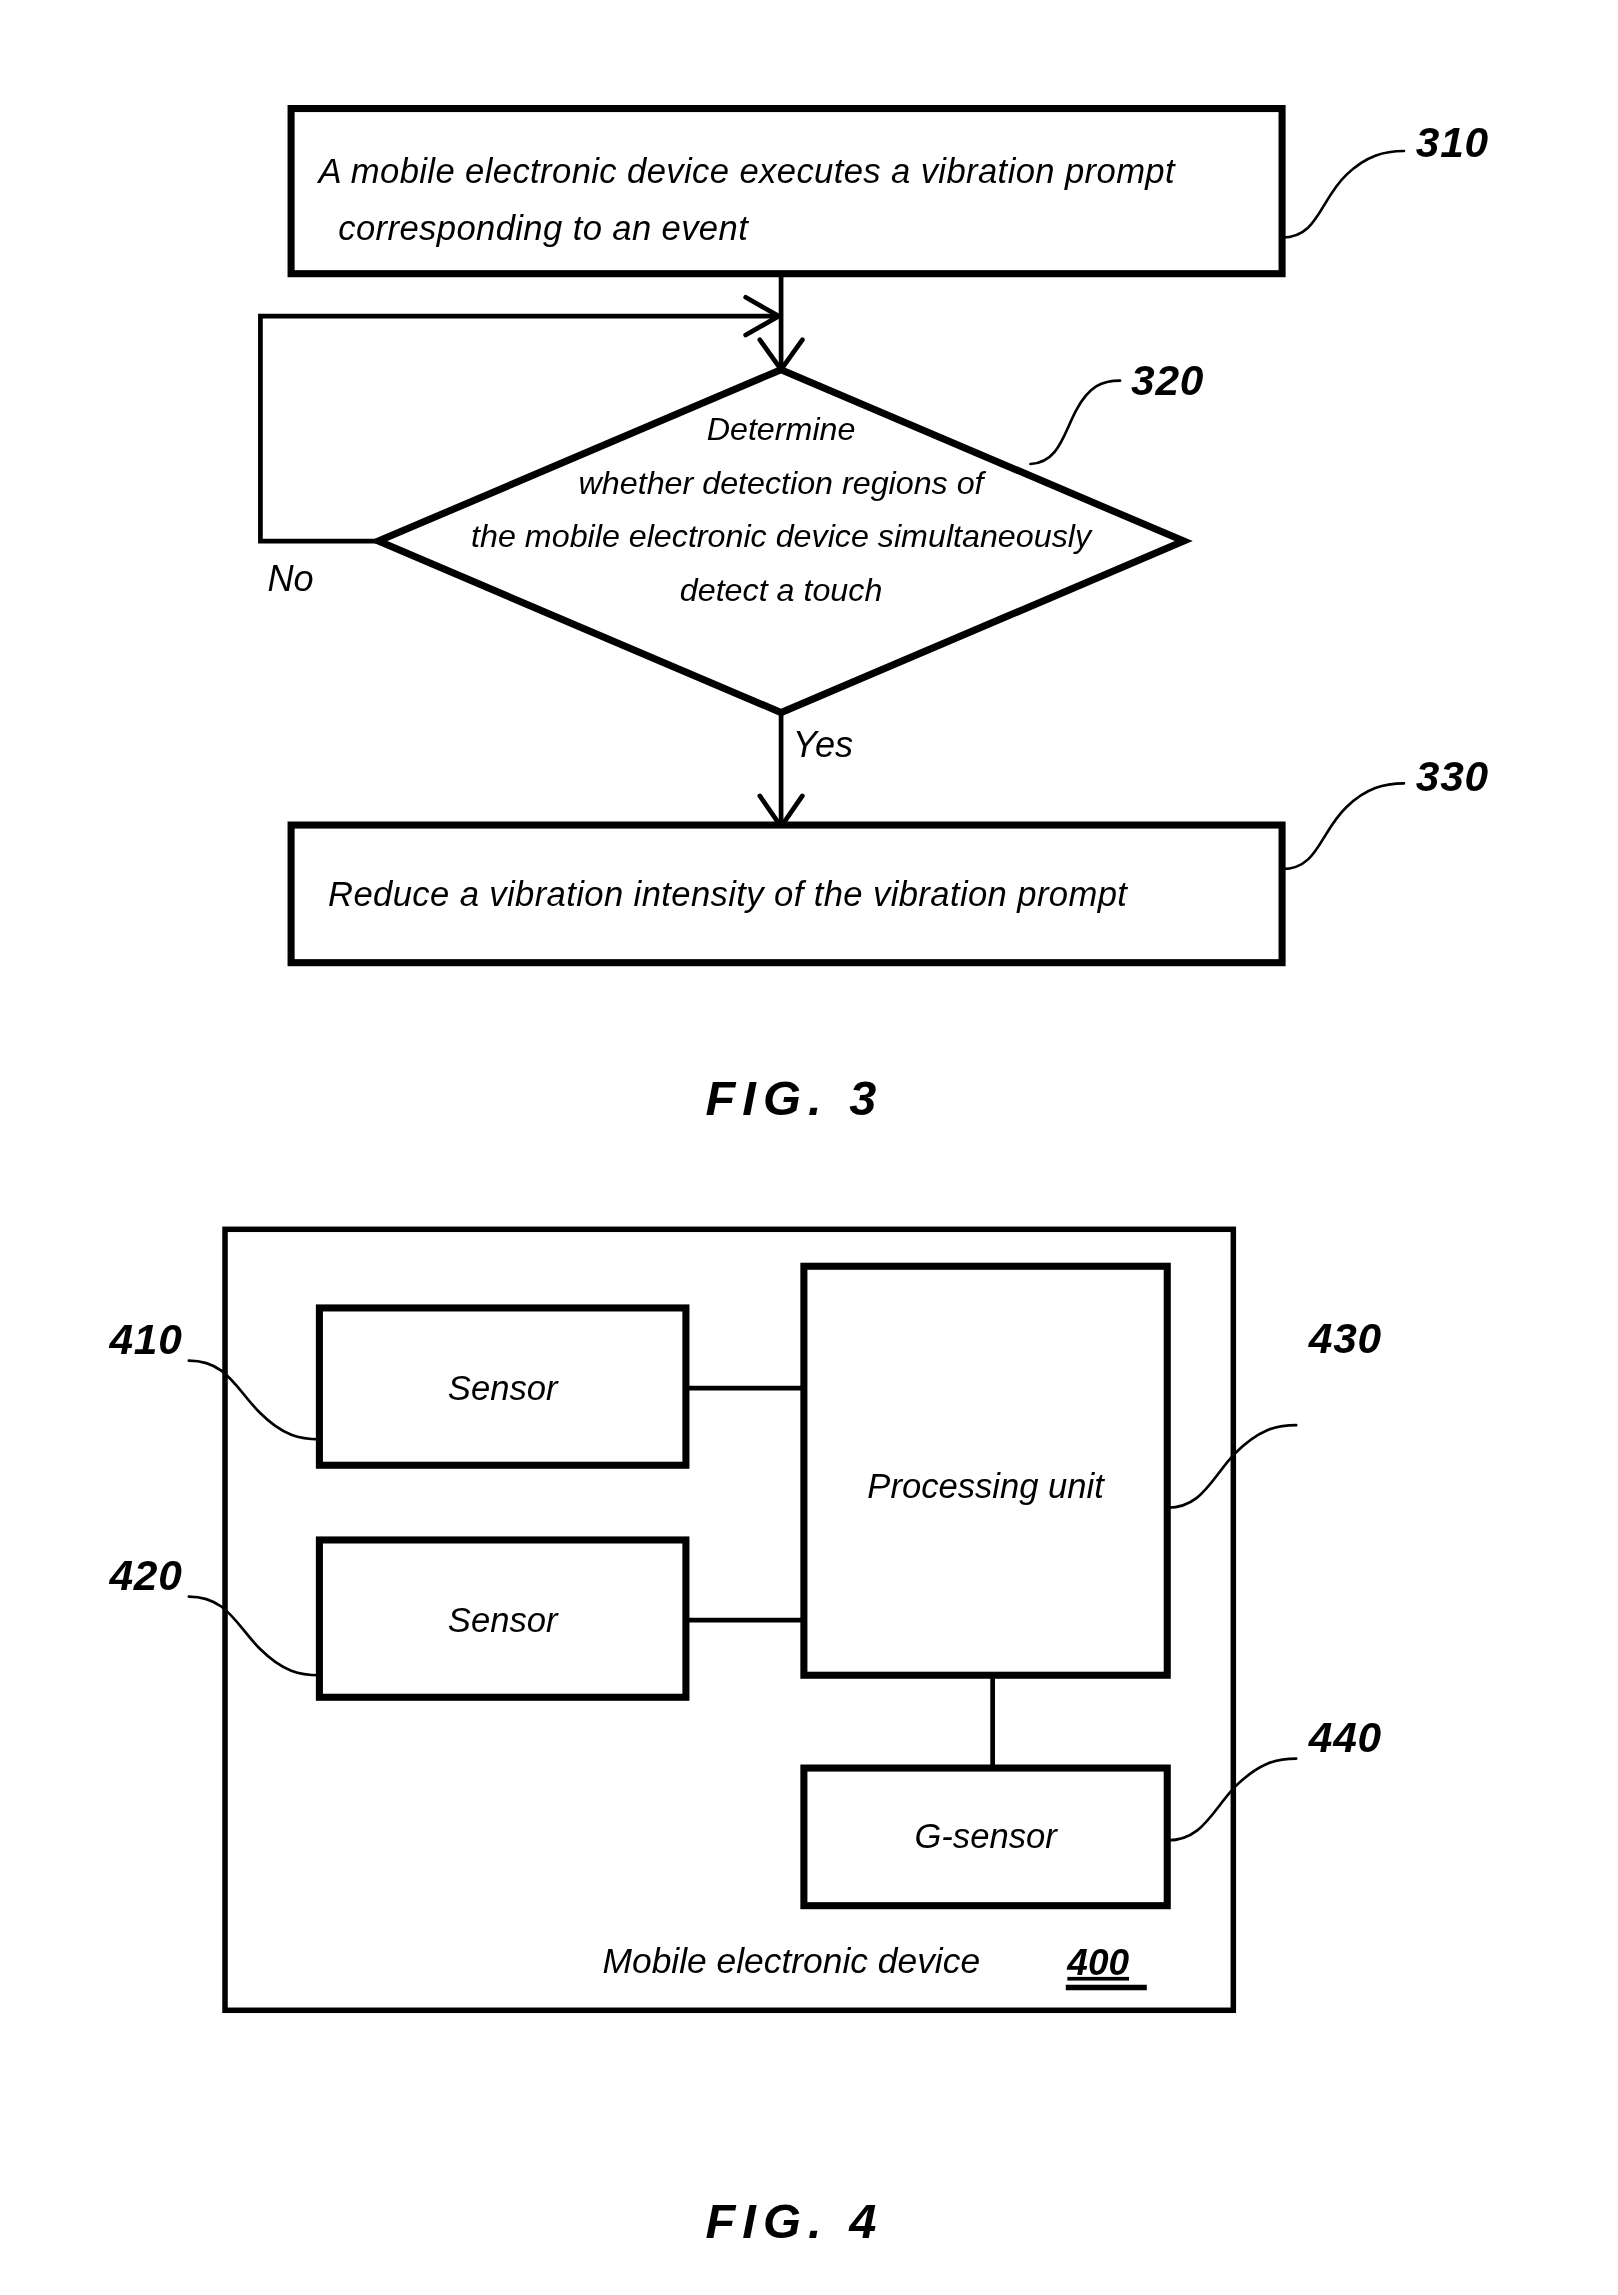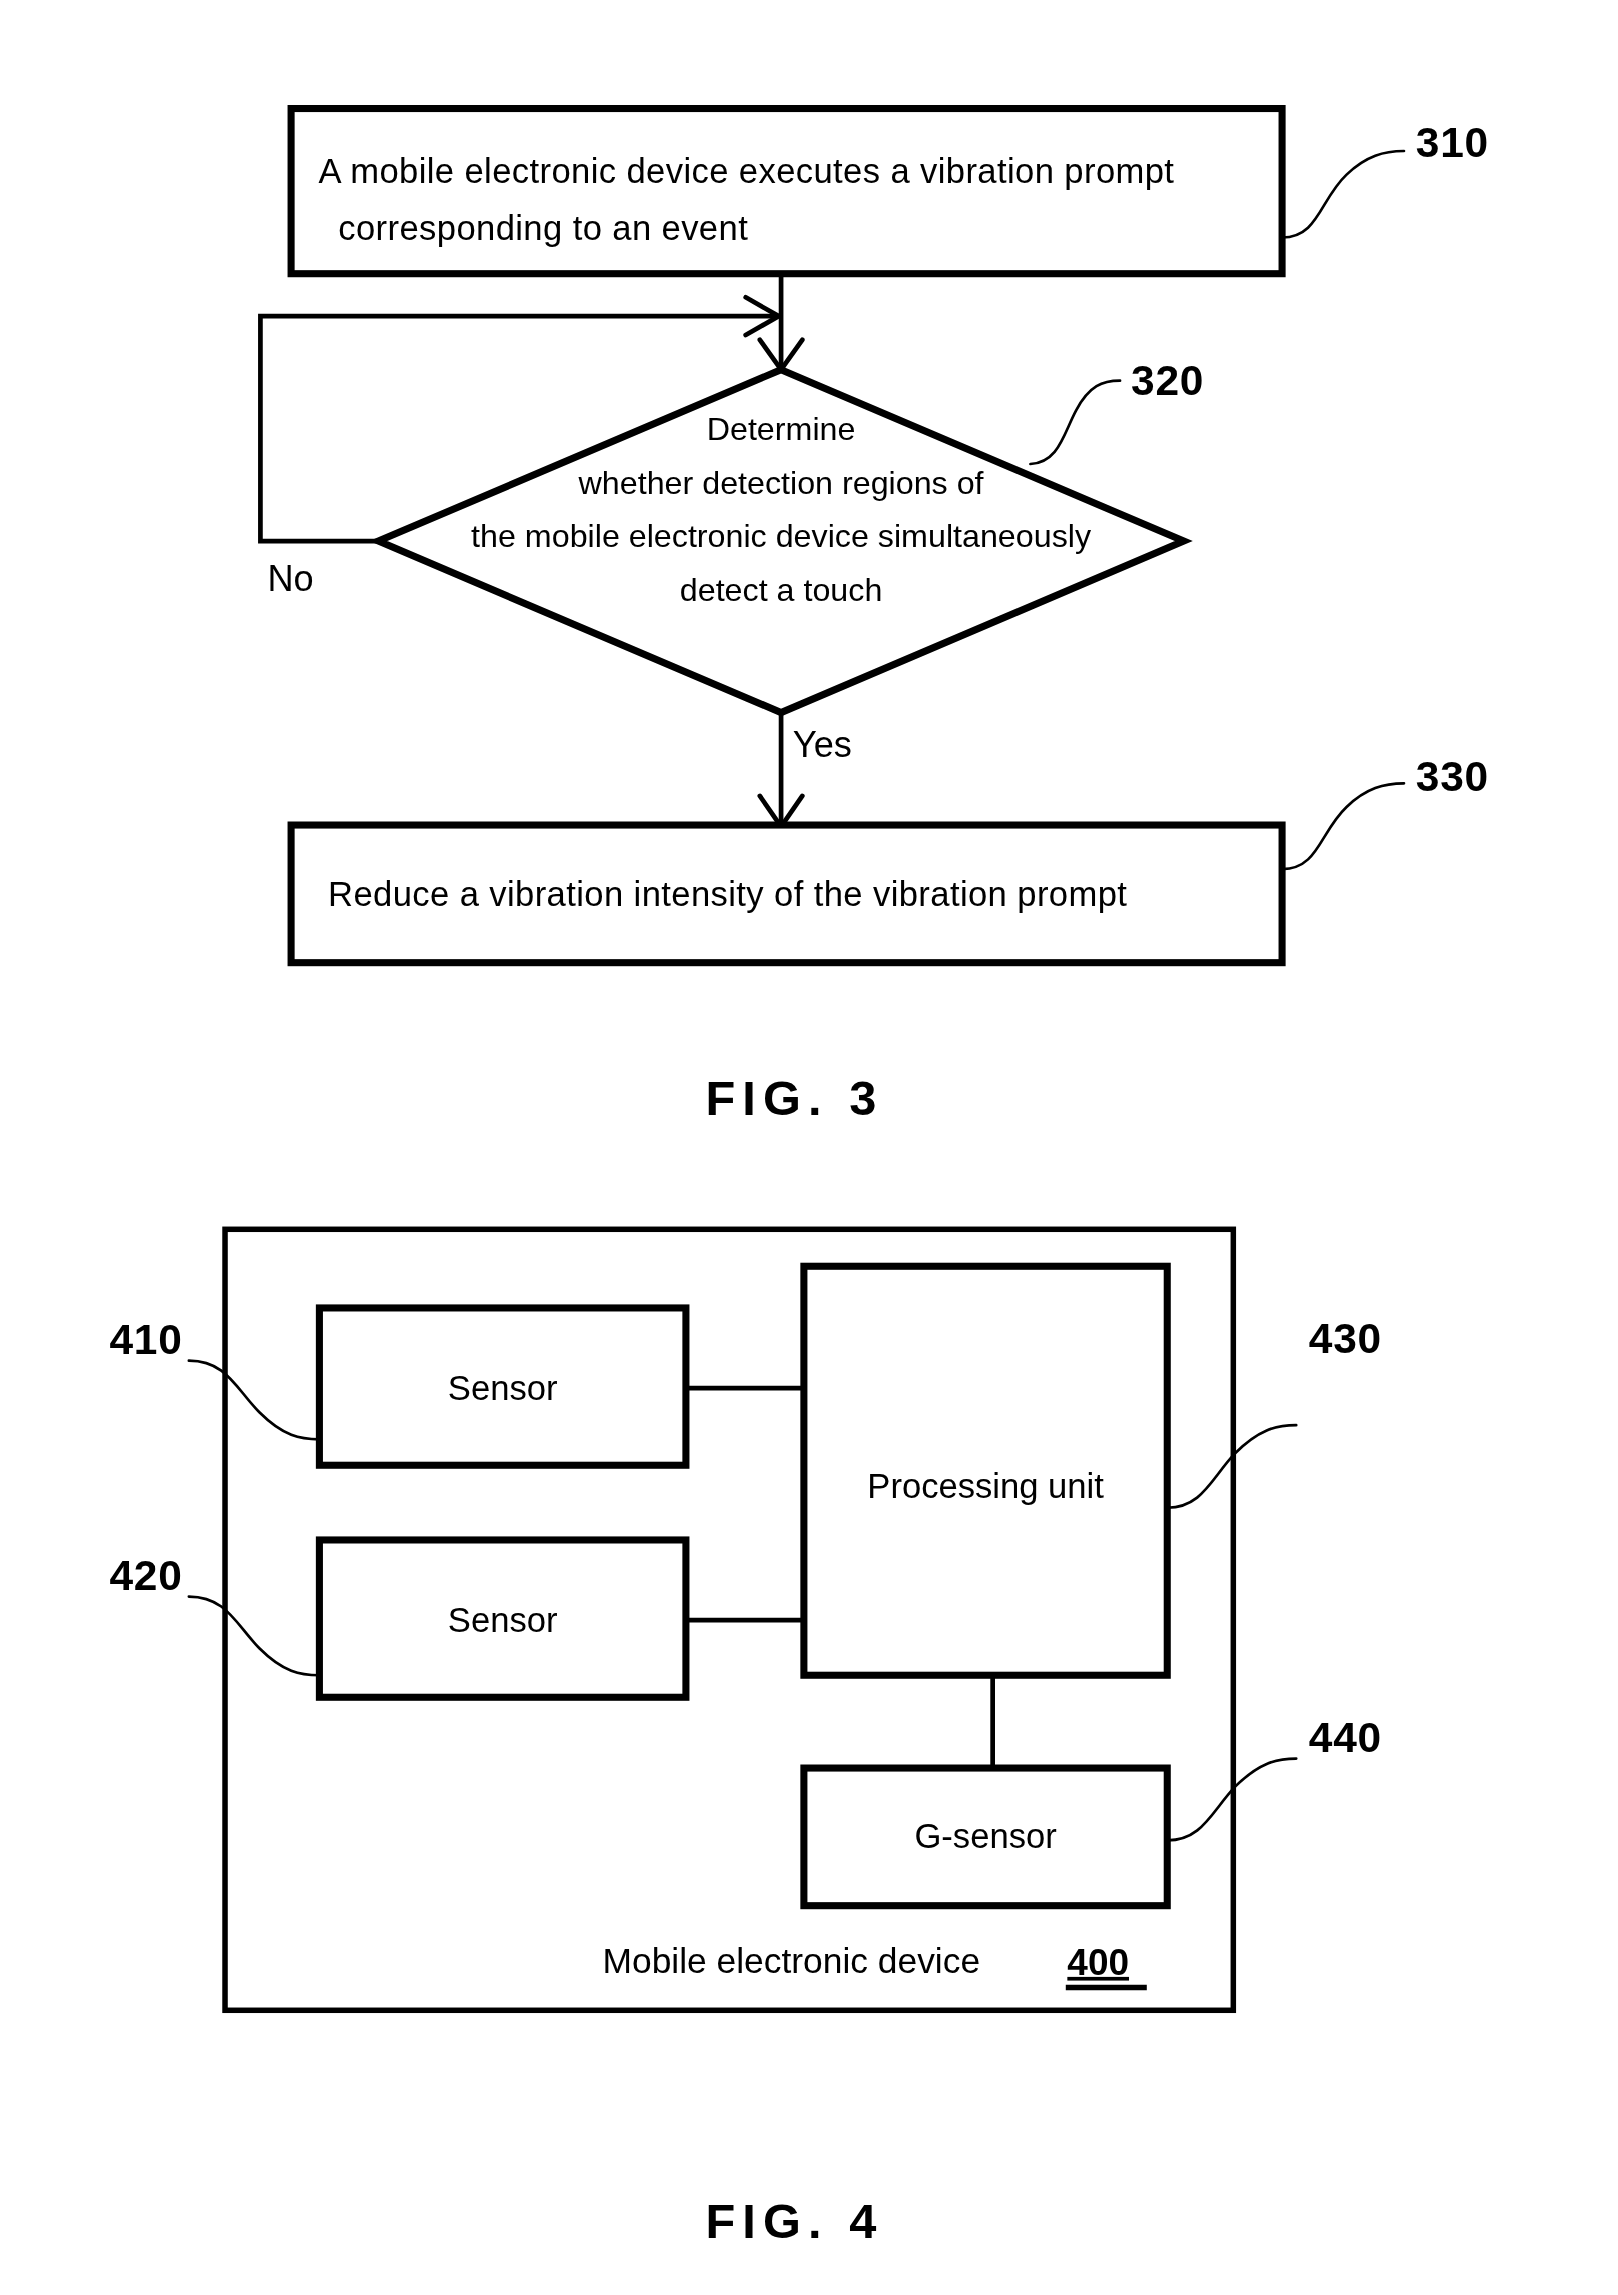--- a/index.html
+++ b/index.html
@@ -13,20 +13,21 @@
     height: 2295px;
     font-family: "Liberation Sans", sans-serif;
     position: relative;
     overflow: hidden;
   }
   #sheet {
     position: absolute;
     top: 0; left: 0;
     width: 1618px;
     height: 2295px;
+    font-style: italic;
   }
   svg { display: block; }
 
   
   .shape-heavy {
     fill: #ffffff;
     stroke: #000000;
     stroke-width: 9;
   }
   .shape-med {

